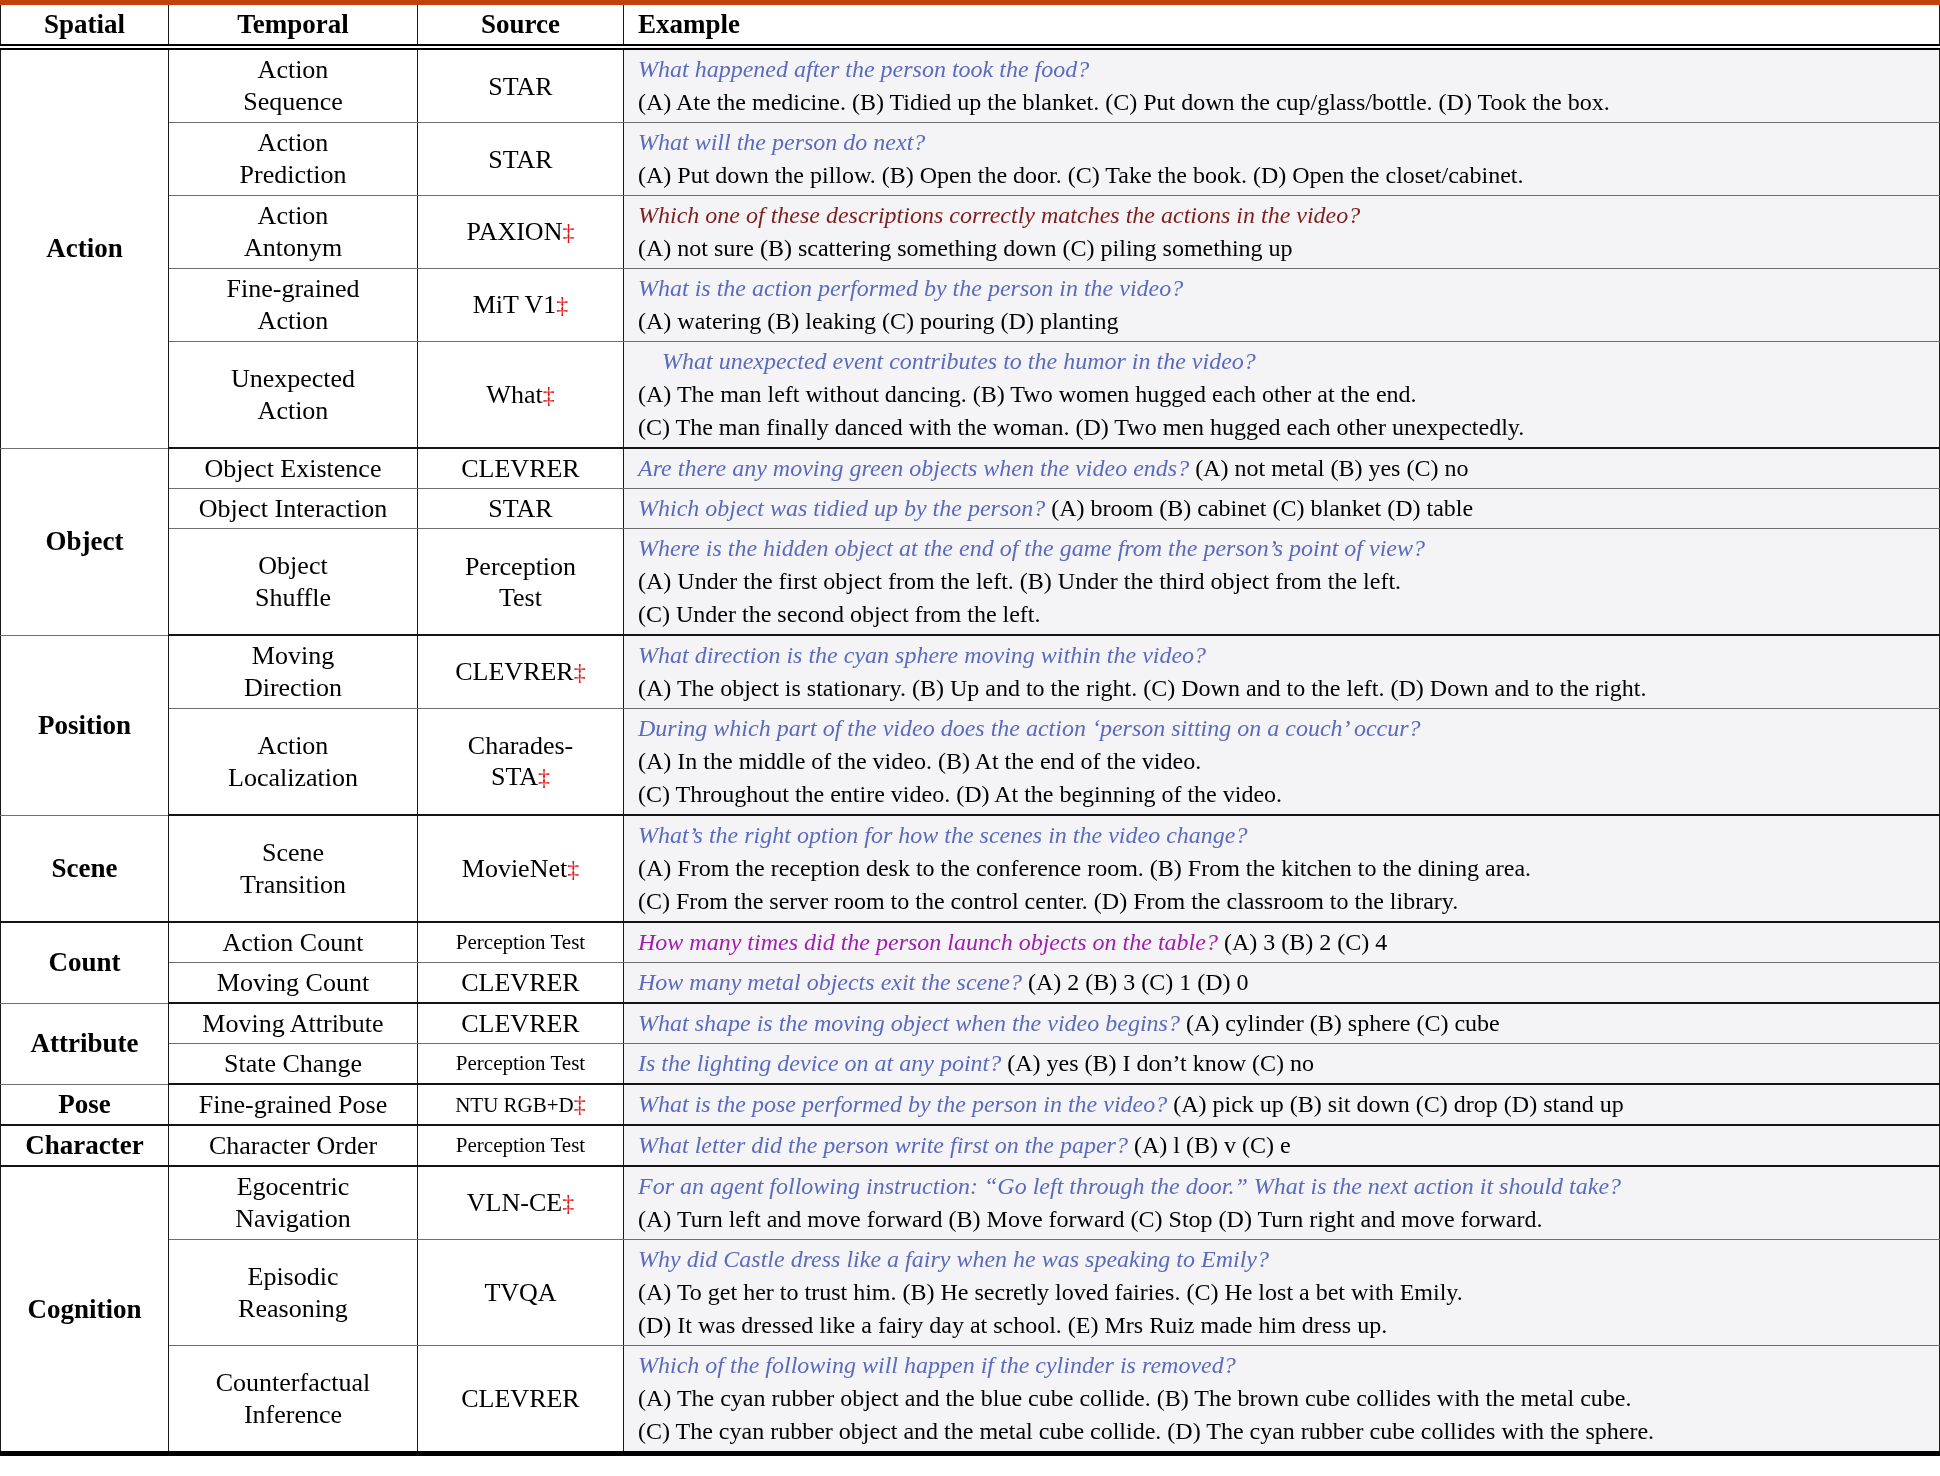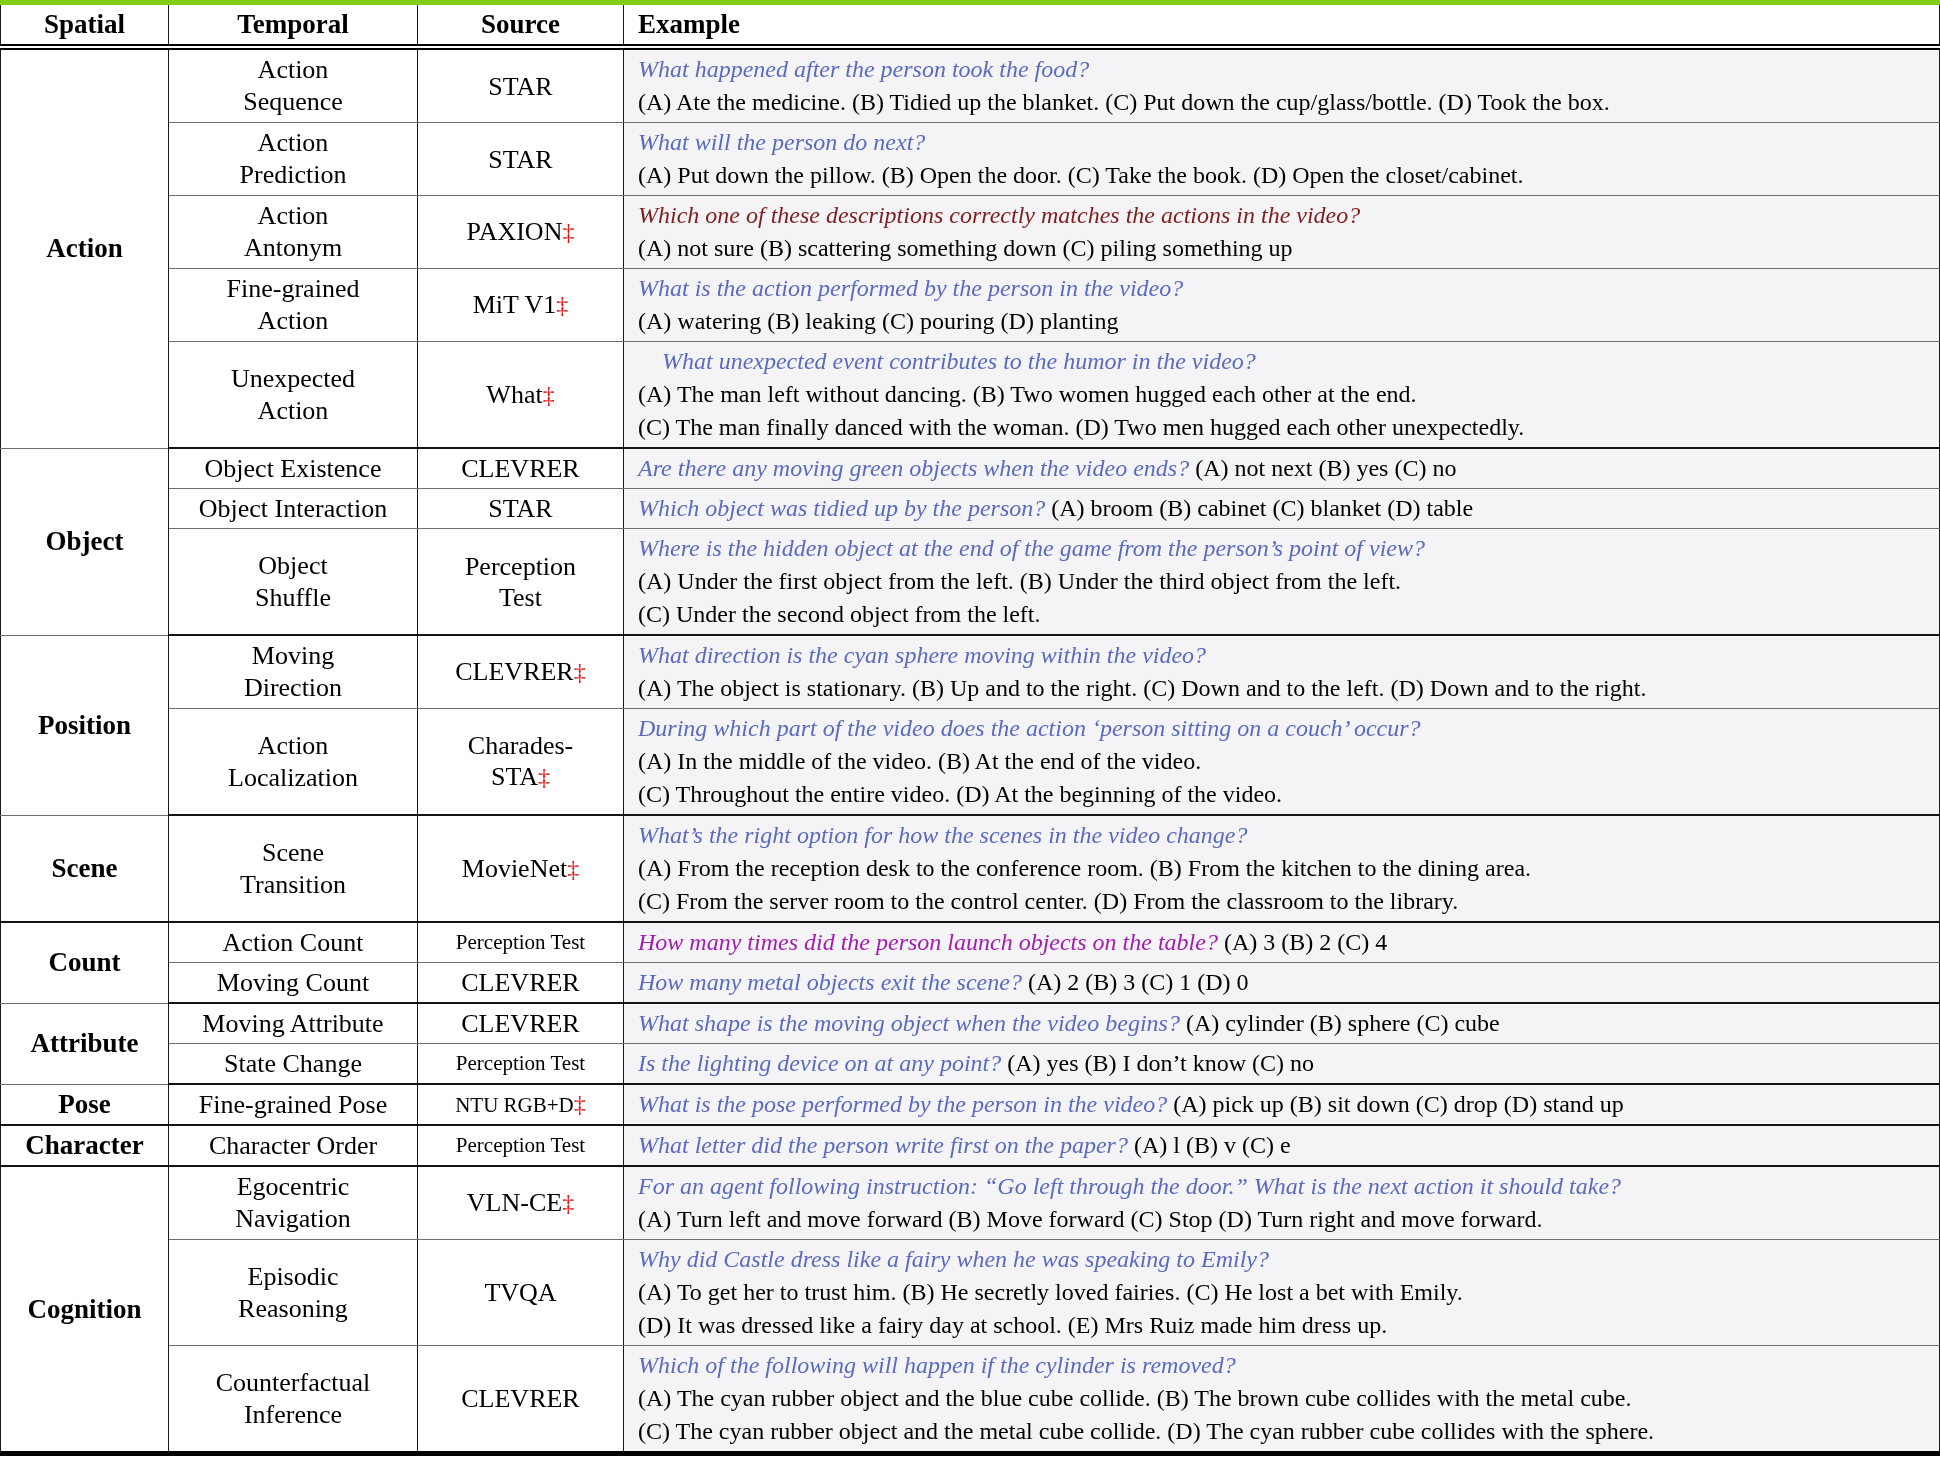--- a/index.html
+++ b/index.html
@@ -1,18 +1,18 @@
 <!DOCTYPE html>
 <html><head>
 <meta charset="utf-8">
 <style>
   html,body{margin:0;padding:0;background:#ffffff;}
   body{width:1940px;font-family:"Liberation Serif", serif;color:#000;}
   table.tax{border-collapse:collapse;width:1940px;table-layout:fixed;
-    border-top:5px solid #84cc16;border-bottom:5px solid #000;font-family:Liberation Serif, serif;}
+    border-top:5px solid #c2410c;border-bottom:5px solid #000;font-family:Liberation Serif, serif;}
   col.c-spatial{width:168px;}
   col.c-temporal{width:249px;}
   col.c-source{width:206px;}
   th,td{border-left:1.5px solid #1a1a1a;border-right:1.5px solid #1a1a1a;}
   thead th{border-bottom:6px double #000;font-weight:bold;font-size:27px;
     padding:4px 8px;text-align:center;background:#fff;}
   thead th.example-h{text-align:left;padding-left:14px;}
   td{vertical-align:middle;}
   td.spatial{font-weight:bold;font-size:27px;text-align:center;background:#fff;
     border-bottom:2.5px solid #141414;}
@@ -93,21 +93,21 @@
           <p><span class="q" style="color: rgb(90, 106, 190); margin-left: 24px;">What unexpected event contributes to the humor in the video?</span></p>
           <p><span class="ans">(A) The man left without dancing. (B) Two women hugged each other at the end.</span></p>
           <p><span class="ans">(C) The man finally danced with the woman. (D) Two men hugged each other unexpectedly.</span></p>
         </td>
       </tr>
       <tr>
         <td class="spatial" rowspan="3">Object</td>
         <td class="temporal">Object Existence</td>
         <td class="source"><span>CLEVRER</span></td>
         <td class="example">
-          <p><span class="q" style="color: rgb(90, 106, 190);">Are there any moving green objects when the video ends?</span> <span class="ans">(A) not next (B) yes (C) no</span></p>
+          <p><span class="q" style="color: rgb(90, 106, 190);">Are there any moving green objects when the video ends?</span> <span class="ans">(A) not metal (B) yes (C) no</span></p>
         </td>
       </tr>
       <tr>
         <td class="temporal">Object Interaction</td>
         <td class="source"><span>STAR</span></td>
         <td class="example">
           <p><span class="q" style="color: rgb(90, 106, 190);">Which object was tidied up by the person?</span> <span class="ans">(A) broom (B) cabinet (C) blanket (D) table</span></p>
         </td>
       </tr>
       <tr class="group-end">

